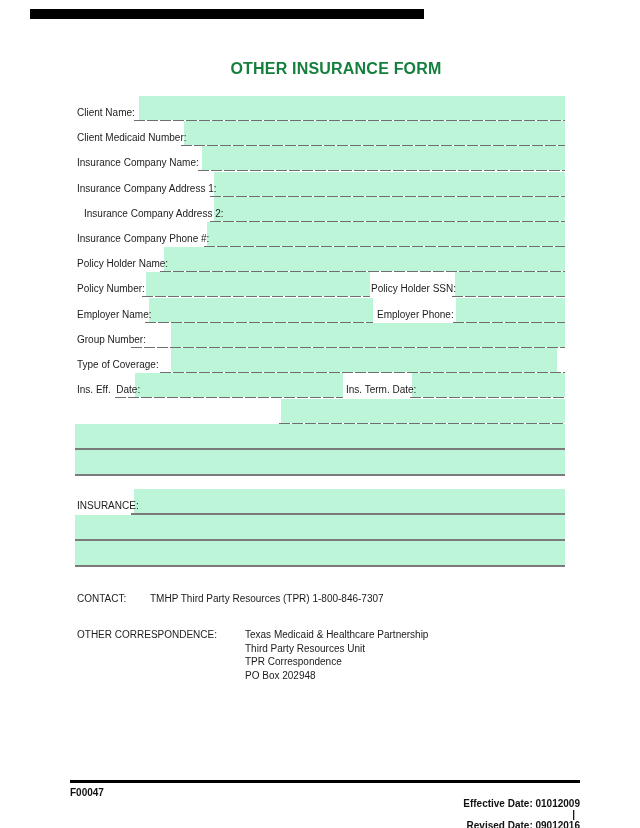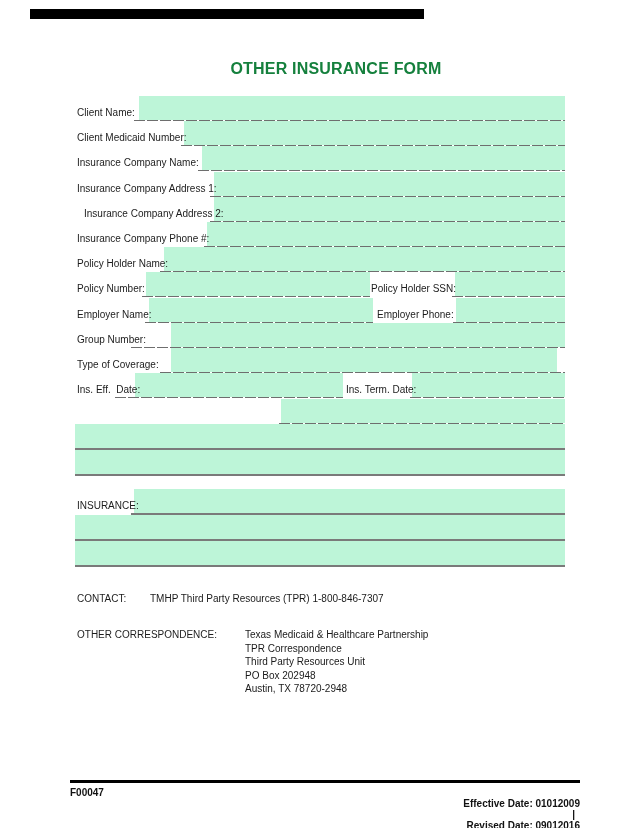--- a/index.html
+++ b/index.html
@@ -114,24 +114,23 @@
   <div class="ln solid" style="left:75px;top:565px;width:490px"></div>
 
   <div class="lbl" style="left:77px;top:592px">CONTACT:</div>
   <div class="txtblock contact-lines" style="left:150px;top:592px">
     <div>TMHP Third Party Resources (TPR) 1-800-846-7307</div>
   </div>
 
   <div class="lbl" style="left:77px;top:628px">OTHER CORRESPONDENCE:</div>
   <div class="txtblock" style="left:245px;top:628px">
     <div>Texas Medicaid &amp; Healthcare Partnership</div>
+    <div>Third Party Resources Unit</div>
     <div>TPR Correspondence</div>
-    <div>Third Party Resources Unit</div>
     <div>PO Box 202948</div>
-    <div>Austin, TX 78720-2948</div>
   </div>
 
   <div class="bar" style="left:70px;top:780px;width:510px;height:3px"></div>
   <div class="foot" style="left:70px;top:787px">F00047</div>
   <div class="foot" style="right:60px;top:787px;text-align:right">
     <span>Effective Date: 01012009</span>
     <span style="margin:0 5px">|</span>
     <span>Revised Date: 09012016</span>
   </div>
 

